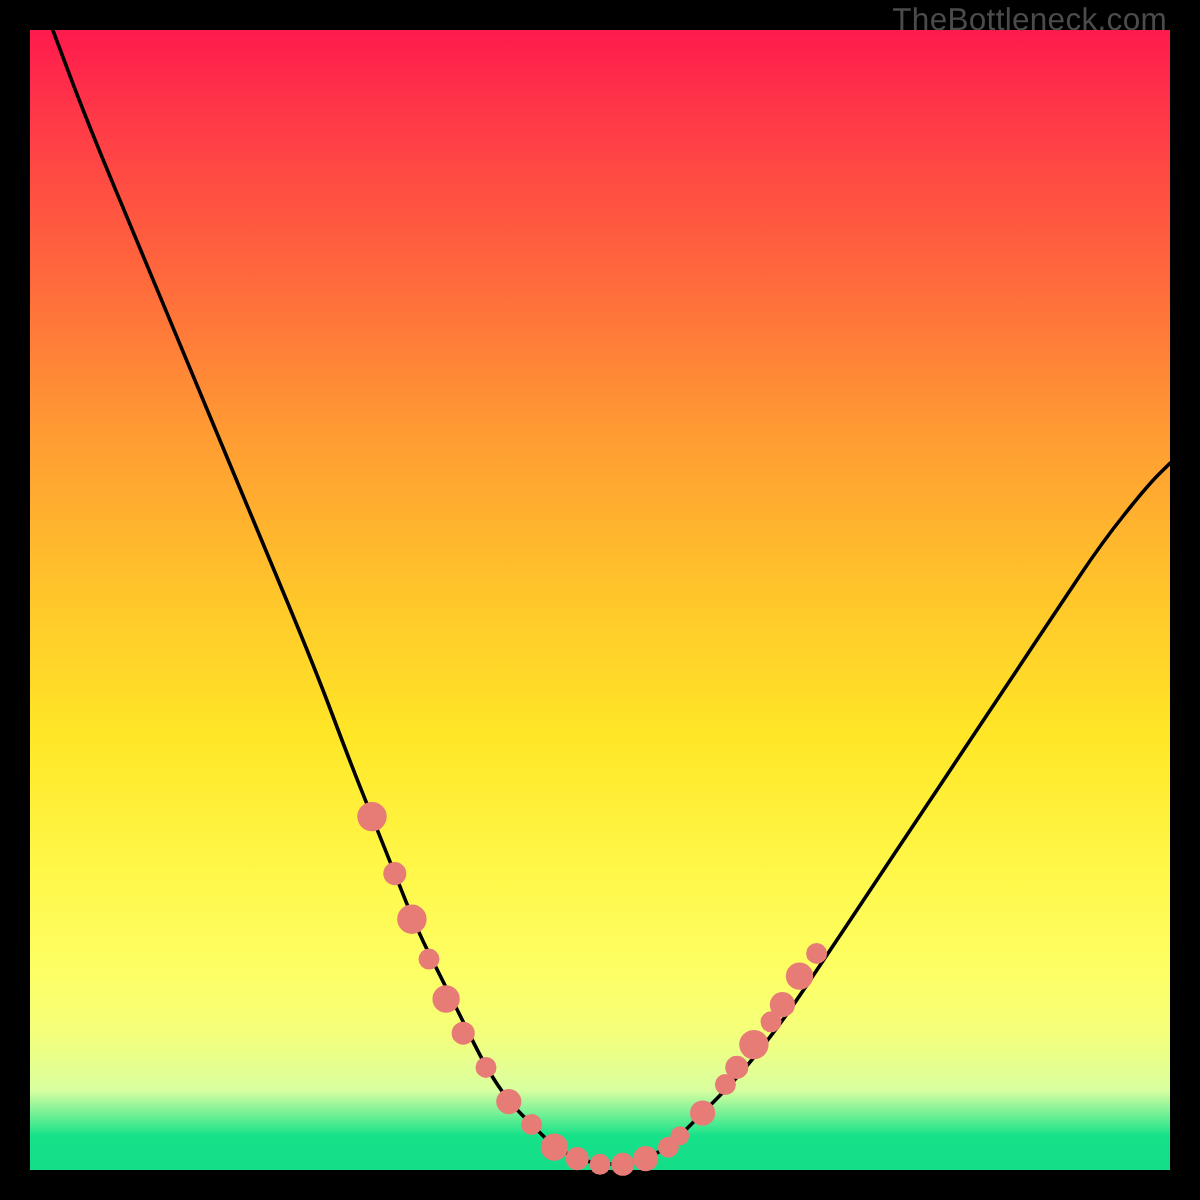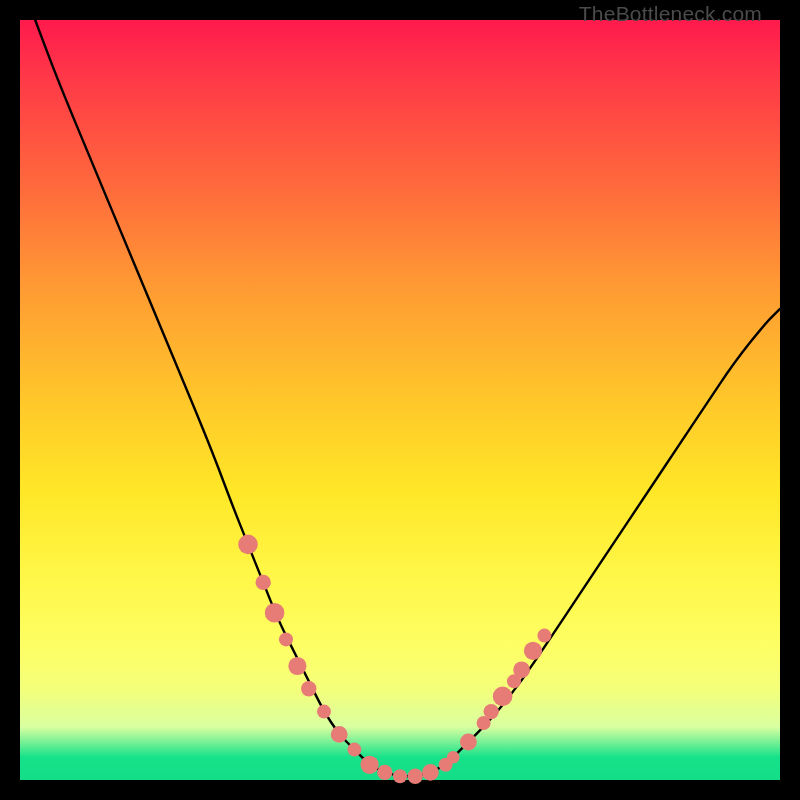--- a/index.html
+++ b/index.html
@@ -37,21 +37,21 @@
       #fdff66 83%,
       #f4ff7a 88%,
       #d9ffa0 93%,
       #16e28a 97%,
       #14dd88 100%
     );
   }
   .watermark {
     position: absolute;
     top: 2px;
-    right: 38px;
+    right: 22px;
     color: #4b4b4b;
     font-size: 21px;
     font-weight: 500;
     letter-spacing: 0.2px;
     text-align: right;
   }
   svg.curve {
     position: absolute;
     left: 0;
     top: 0;

